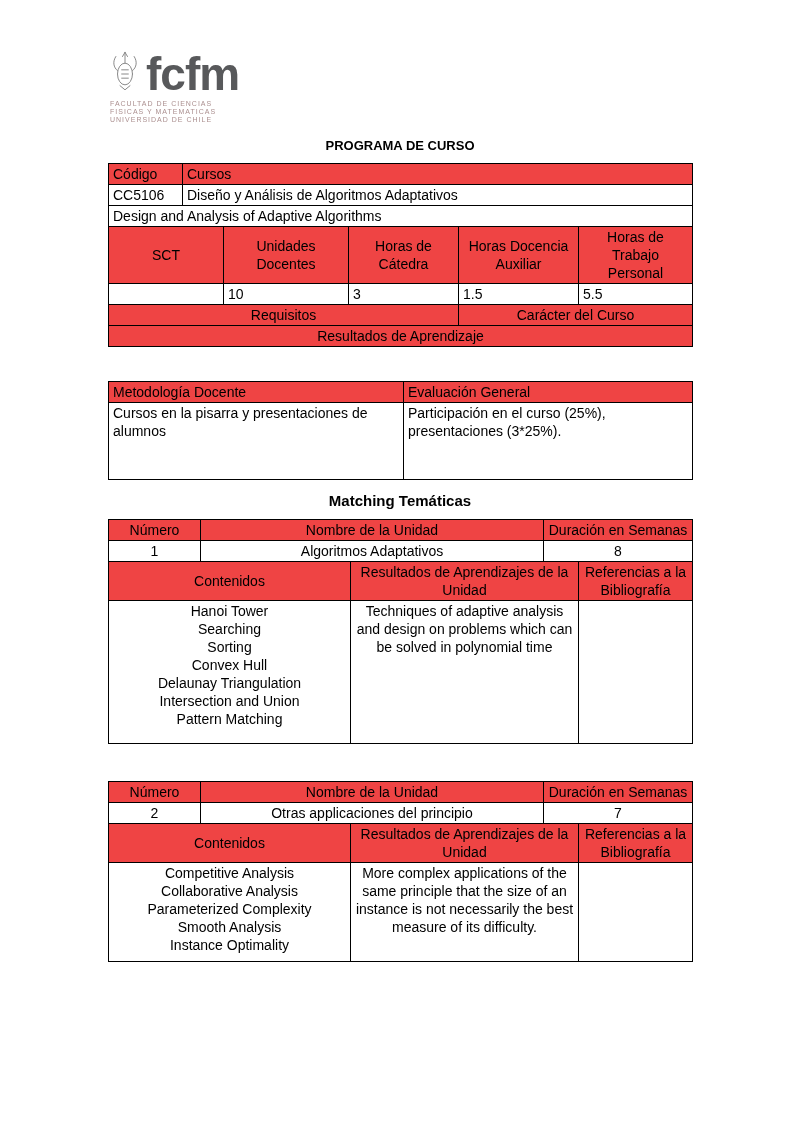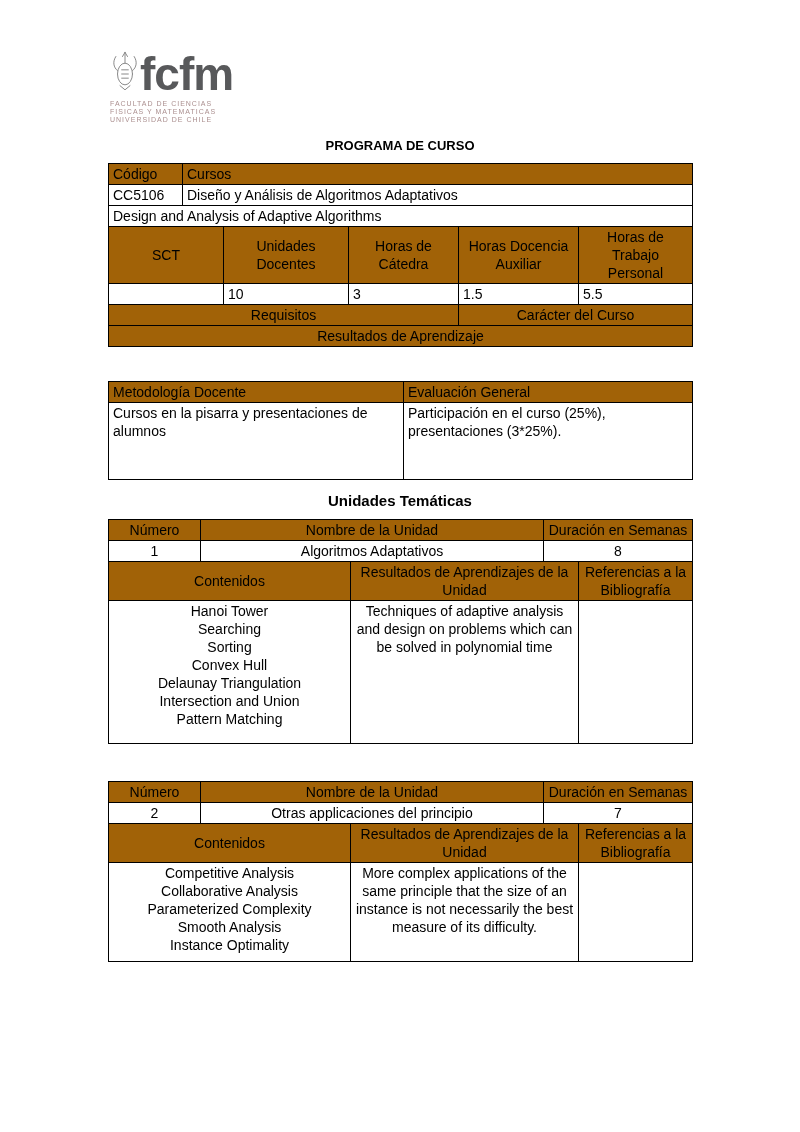--- a/index.html
+++ b/index.html
@@ -5,21 +5,21 @@
   html, body { margin:0; padding:0; background:#ffffff; }
   body {
     width:800px; height:1132px; overflow:hidden;
     font-family:"Liberation Sans", sans-serif;
     color:#000;
   }
   .page { position:relative; width:800px; height:1132px; }
 
   
   .logo-block { padding-top:42px; margin-left:110px; }
-  .logo-row { display:flex; align-items:flex-end; }
+  .logo-row { display:flex; align-items:flex-end; gap:6px; }
   .emblem { width:30px; height:54px; }
   .acronym {
     font-size:46px; font-weight:bold; color:#58595b;
     line-height:44px; letter-spacing:-1px;
   }
   .logo-caption {
     margin-top:4px; font-size:7px; line-height:8px;
     letter-spacing:1px; color:#ab8f8f; white-space:pre-line;
   }
 
@@ -28,21 +28,21 @@
   .section-heading { margin:12px 0 10px 0; text-align:center; font-size:15px; font-weight:bold; }
 
   
   .content { margin-left:108px; width:584px; }
   table { border-collapse:collapse; table-layout:fixed; width:584px; margin:0; }
   td {
     border:1px solid #000; font-size:14px; line-height:18px;
     padding:1px 4px; vertical-align:middle; overflow:hidden;
     word-wrap:break-word;
   }
-  .hdr { background:#a16207; }
+  .hdr { background:#ef4444; }
   .ctr { text-align:center; }
   .top { vertical-align:top; }
   .h2l { height:36px; }
   .prelist { white-space:pre-line; }
   .tgap { margin-bottom:34px; }
   .tgap2 { }
   .tgap3 { margin-bottom:37px; }
 </style>
 </head>
 <body>
@@ -128,21 +128,21 @@
         <td class="hdr">Metodología Docente</td>
         <td class="hdr">Evaluación General</td>
       </tr>
       <tr>
         <td class="top" style="height:74px;">Cursos en la pisarra y presentaciones de alumnos</td>
         <td class="top" style="height:74px;">Participación en el curso (25%), presentaciones (3*25%).</td>
       </tr>
     </tbody>
       </table>
 
-    <div class="section-heading">Unidades Temáticas</div>
+    <div class="section-heading">Matching Temáticas</div>
 
     <table class="tgap3">
       <colgroup>
         <col style="width:92px">
           <col style="width:150px">
           <col style="width:193px">
         <col style="width:35px">
           <col style="width:114px">
       </colgroup>
       <tbody>

